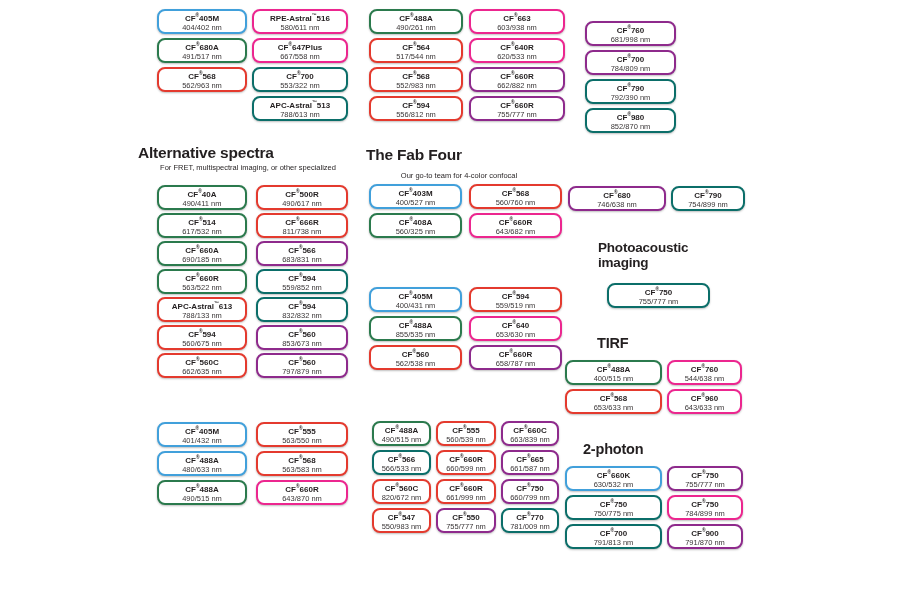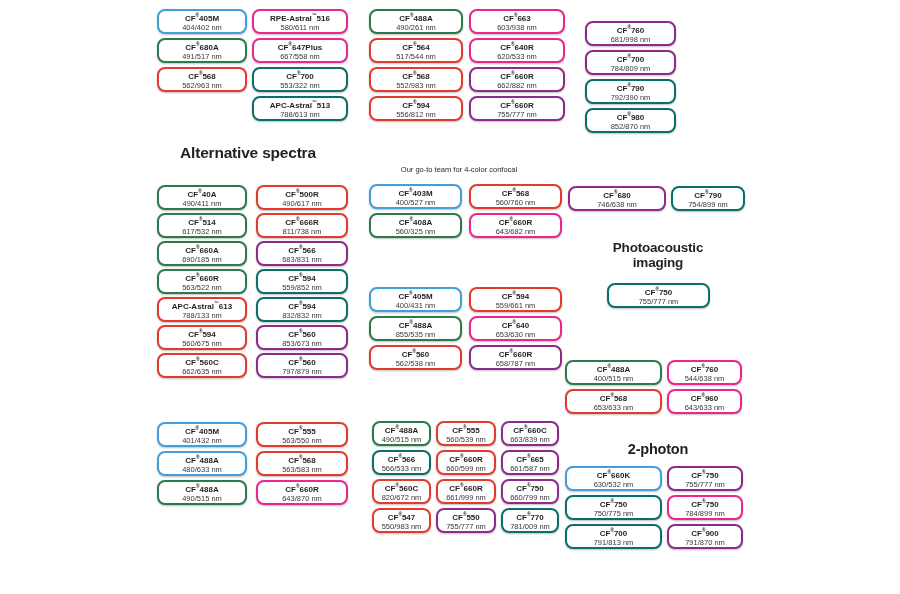--- a/index.html
+++ b/index.html
@@ -6,21 +6,21 @@
   body{display:flex;justify-content:center;font-family:"Liberation Sans",sans-serif;color:#231F20;}
   .canvas{position:relative;width:900px;height:594px;background:#ffffff;overflow:hidden;}
   .col{position:absolute;display:flex;flex-direction:column;gap:4px;}
   .col.gap3{gap:3px;}
   .pill{box-sizing:border-box;width:100%;height:25px;border:2px solid #888;border-radius:8px;
         background:#ffffff;display:flex;flex-direction:column;align-items:center;justify-content:center;
         box-shadow:0 1px 2px rgba(0,0,0,.25);}
   .nm{font-size:8px;font-weight:700;line-height:9px;white-space:nowrap;}
   .wl{font-size:7.5px;line-height:9px;white-space:nowrap;color:#3a3637;}
   .nm sup{font-size:60%;}
-  .h1{position:absolute;font-weight:700;text-align:center;letter-spacing:-0.2px;}
+  .h1{position:absolute;font-weight:700;letter-spacing:-0.2px;}
   .fs15{font-size:15.5px;line-height:17px;}
   .fs14{font-size:14.5px;line-height:16px;}
   .fs13{font-size:13.5px;line-height:15px;}
   .sub{position:absolute;font-size:7.5px;text-align:center;color:#231F20;}
 </style>
 </head>
 <body>
 
 <div class="canvas">
 
@@ -105,20 +105,21 @@
     <div class="nm">CF<sup>®</sup>790</div>
     <div class="wl">792/390 nm</div>
   </div>
       <div class="pill" style="border-color: rgb(11, 110, 105);">
     <div class="nm">CF<sup>®</sup>980</div>
     <div class="wl">852/870 nm</div>
   </div>
     </div>
 
   <div class="h1 fs15" style="left:138px;top:144px;width:220px">Alternative spectra</div>
+  <div class="sub" style="left:128px;top:163px;width:240px">For FRET, multispectral imaging, or other specialized</div>
   <div class="col gap3" style="left:157px;top:185px;width:90px">
       <div class="pill" style="border-color: rgb(43, 122, 77);">
     <div class="nm">CF<sup>®</sup>40A</div>
     <div class="wl">490/411 nm</div>
   </div>
       <div class="pill" style="border-color: rgb(43, 122, 77);">
     <div class="nm">CF<sup>®</sup>514</div>
     <div class="wl">617/532 nm</div>
   </div>
       <div class="pill" style="border-color: rgb(43, 122, 77);">
@@ -166,21 +167,22 @@
       <div class="pill" style="border-color: rgb(142, 42, 140);">
     <div class="nm">CF<sup>®</sup>560</div>
     <div class="wl">853/673 nm</div>
   </div>
       <div class="pill" style="border-color: rgb(142, 42, 140);">
     <div class="nm">CF<sup>®</sup>560</div>
     <div class="wl">797/879 nm</div>
   </div>
     </div>
 
-  <div class="sub" style="left:366px;top:165px;width:186px">Our go-to team for 4-color confocal</div>
+  <div class="h1 fs15" style="left:366px;top:146px;width:186px">The Fab Four</div>
+  <div class="sub" style="left:366px;top:171px;width:186px">Our go-to team for 4-color confocal</div>
   <div class="col" style="left:369px;top:184px;width:93px">
       <div class="pill" style="border-color: rgb(65, 160, 219);">
     <div class="nm">CF<sup>®</sup>403M</div>
     <div class="wl">400/527 nm</div>
   </div>
       <div class="pill" style="border-color: rgb(43, 122, 77);">
     <div class="nm">CF<sup>®</sup>408A</div>
     <div class="wl">560/325 nm</div>
   </div>
     </div>
@@ -205,21 +207,21 @@
     <div class="wl">855/535 nm</div>
   </div>
       <div class="pill" style="border-color: rgb(228, 58, 46);">
     <div class="nm">CF<sup>®</sup>560</div>
     <div class="wl">562/538 nm</div>
   </div>
     </div>
   <div class="col" style="left:469px;top:287px;width:93px">
       <div class="pill" style="border-color: rgb(228, 58, 46);">
     <div class="nm">CF<sup>®</sup>594</div>
-    <div class="wl">559/661 nm</div>
+    <div class="wl">559/519 nm</div>
   </div>
       <div class="pill" style="border-color: rgb(236, 38, 143);">
     <div class="nm">CF<sup>®</sup>640</div>
     <div class="wl">653/630 nm</div>
   </div>
       <div class="pill" style="border-color: rgb(142, 42, 140);">
     <div class="nm">CF<sup>®</sup>660R</div>
     <div class="wl">658/787 nm</div>
   </div>
     </div>
@@ -238,20 +240,21 @@
     </div>
 
   <div class="h1 fs13" style="left:598px;top:240px;width:120px">Photoacoustic imaging</div>
   <div class="col" style="left:607px;top:283px;width:103px">
       <div class="pill" style="border-color: rgb(11, 110, 105);">
     <div class="nm">CF<sup>®</sup>750</div>
     <div class="wl">755/777 nm</div>
   </div>
     </div>
 
+  <div class="h1 fs14" style="left:597px;top:335px;width:150px">TIRF</div>
   <div class="col" style="left:565px;top:360px;width:97px">
       <div class="pill" style="border-color: rgb(43, 122, 77);">
     <div class="nm">CF<sup>®</sup>488A</div>
     <div class="wl">400/515 nm</div>
   </div>
       <div class="pill" style="border-color: rgb(228, 58, 46);">
     <div class="nm">CF<sup>®</sup>568</div>
     <div class="wl">653/633 nm</div>
   </div>
     </div>

